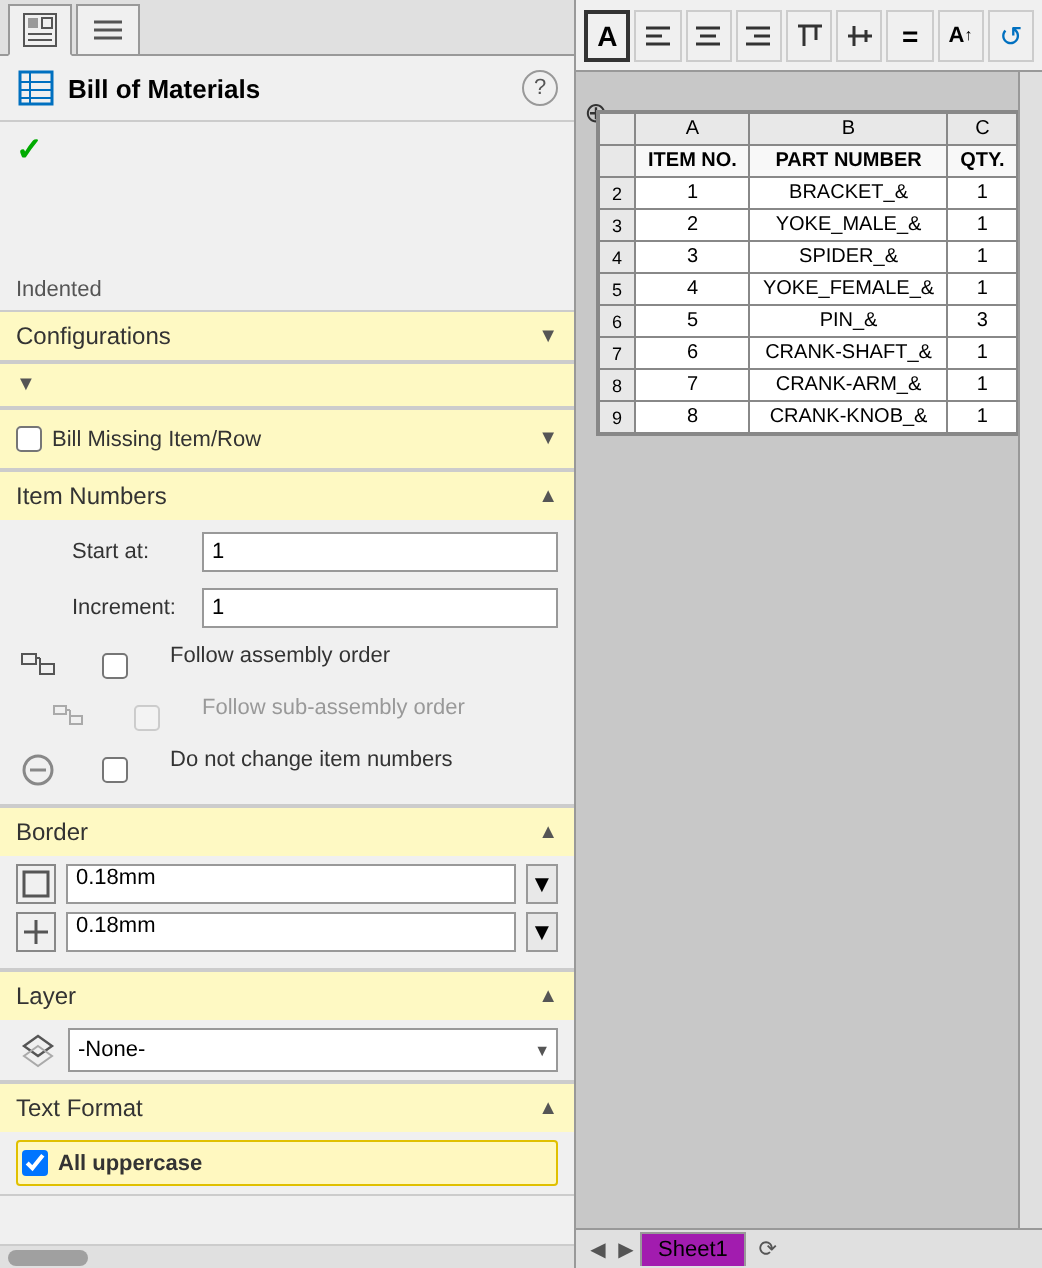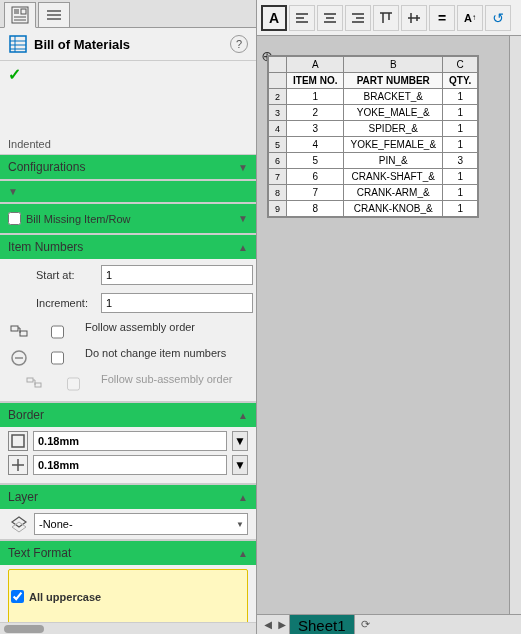--- a/index.html
+++ b/index.html
@@ -1,19 +1,19 @@
 <!DOCTYPE html>
 <html><head>
   <meta charset="utf-8">
   <style>
     * { box-sizing: border-box; margin: 0; padding: 0; }
     body { font-family: Arial, sans-serif; font-size: 12px; background: #d4d0c8; display: flex; width: 521px; height: 634px; overflow: hidden; }
 
     .left-panel {
-      width: 257px;
+      width: 288px;
       height: 634px;
       background: #f0f0f0;
       border-right: 1px solid #999;
       display: flex;
       flex-direction: column;
       overflow: hidden;
     }
 
     .tab-bar {
       display: flex;
@@ -93,21 +93,21 @@
 
     .section {
       border-bottom: 1px solid #ccc;
     }
 
     .section-header {
       display: flex;
       align-items: center;
       justify-content: space-between;
       padding: 5px 8px;
-      background: #22c55e;
+      background: #fef9c3;
       cursor: pointer;
       border-top: 1px solid #ccc;
     }
 
     .section-title {
       font-size: 12px;
       color: #333;
     }
 
     .chevron {
@@ -201,24 +201,23 @@
       justify-content: center;
       border: 1px solid #888;
     }
 
     .border-line {
       flex: 1;
       height: 20px;
       border: 1px solid #999;
       background: white;
       display: flex;
-      align-items: center;
+      align-items: flex-start;
       padding: 0 4px;
       font-size: 11px;
-      font-weight: bold;
     }
 
     .border-dropdown {
       width: 16px;
       height: 20px;
       border: 1px solid #999;
       background: #e8e8e8;
       display: flex;
       align-items: center;
       justify-content: center;
@@ -254,21 +253,21 @@
     }
 
     .text-format-section {
       border-bottom: 1px solid #ccc;
     }
 
     .uppercase-checkbox {
       display: flex;
       align-items: center;
       gap: 5px;
-      padding: 20px 2px;
+      padding: 4px 2px;
       background: #fff8c0;
       border: 1px solid #e0c000;
       border-radius: 2px;
     }
 
     .uppercase-label {
       font-size: 11px;
       color: #333;
       font-weight: bold;
     }
@@ -374,24 +373,24 @@
       background: #e0e0e0;
       border-top: 1px solid #999;
       display: flex;
       align-items: center;
       padding: 0 4px;
       font-size: 11px;
     }
 
     .sheet-tab {
       padding: 2px 8px;
-      background: #0f766e;
+      background: #a21caf;
       border: 1px solid #999;
       border-bottom: none;
-      font-size: 15px;
+      font-size: 11px;
       cursor: pointer;
     }
 
     .nav-arrow {
       width: 14px;
       height: 14px;
       display: flex;
       align-items: center;
       justify-content: center;
       font-size: 10px;
@@ -511,41 +510,41 @@
             <svg width="18" height="18" viewBox="0 0 18 18">
               <rect x="1" y="3" width="7" height="5" fill="none" stroke="#555" stroke-width="1"></rect>
               <rect x="10" y="8" width="7" height="5" fill="none" stroke="#555" stroke-width="1"></rect>
               <line x1="8" y1="5" x2="10" y2="5" stroke="#555" stroke-width="1"></line>
               <line x1="10" y1="5" x2="10" y2="10" stroke="#555" stroke-width="1"></line>
             </svg>
           </div>
           <input type="checkbox" style="">
           <span class="checkbox-label">Follow assembly order</span>
         </div>
-        <div class="icon-checkbox-row">
-          <div class="row-icon">
-            <svg width="18" height="18" viewBox="0 0 18 18">
-              <circle cx="9" cy="9" r="7" fill="none" stroke="#888" stroke-width="1.5"></circle>
-              <line x1="5" y1="9" x2="13" y2="9" stroke="#888" stroke-width="1.5"></line>
-            </svg>
-          </div>
-          <input type="checkbox" style="">
-          <span class="checkbox-label">Do not change item numbers</span>
-        </div>
         <div class="icon-checkbox-row" style="padding-left:16px;">
           <div class="row-icon">
             <svg width="18" height="18" viewBox="0 0 18 18">
               <rect x="1" y="3" width="6" height="4" fill="none" stroke="#aaa" stroke-width="1"></rect>
               <rect x="9" y="8" width="6" height="4" fill="none" stroke="#aaa" stroke-width="1"></rect>
               <line x1="7" y1="5" x2="9" y2="5" stroke="#aaa" stroke-width="1"></line>
               <line x1="9" y1="5" x2="9" y2="10" stroke="#aaa" stroke-width="1"></line>
             </svg>
           </div>
           <input type="checkbox" disabled="" style="">
           <span class="checkbox-label disabled">Follow sub-assembly order</span>
+        </div>
+        <div class="icon-checkbox-row">
+          <div class="row-icon">
+            <svg width="18" height="18" viewBox="0 0 18 18">
+              <circle cx="9" cy="9" r="7" fill="none" stroke="#888" stroke-width="1.5"></circle>
+              <line x1="5" y1="9" x2="13" y2="9" stroke="#888" stroke-width="1.5"></line>
+            </svg>
+          </div>
+          <input type="checkbox" style="">
+          <span class="checkbox-label">Do not change item numbers</span>
         </div>
       </div>
     </div>
 
     <div class="section">
       <div class="section-header">
         <span class="section-title">Border</span>
         <span class="chevron">▲</span>
       </div>
       <div class="section-body">

